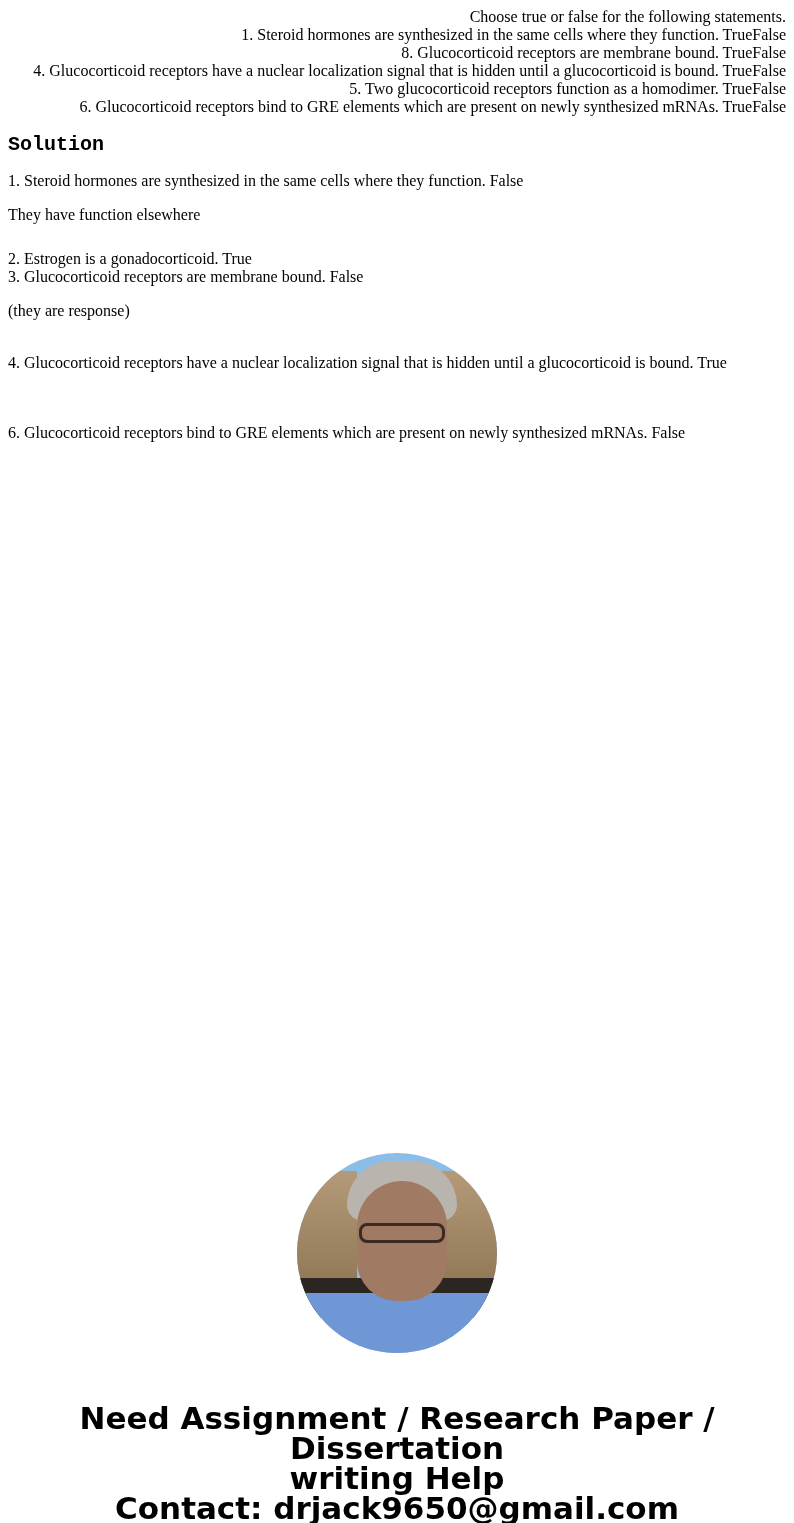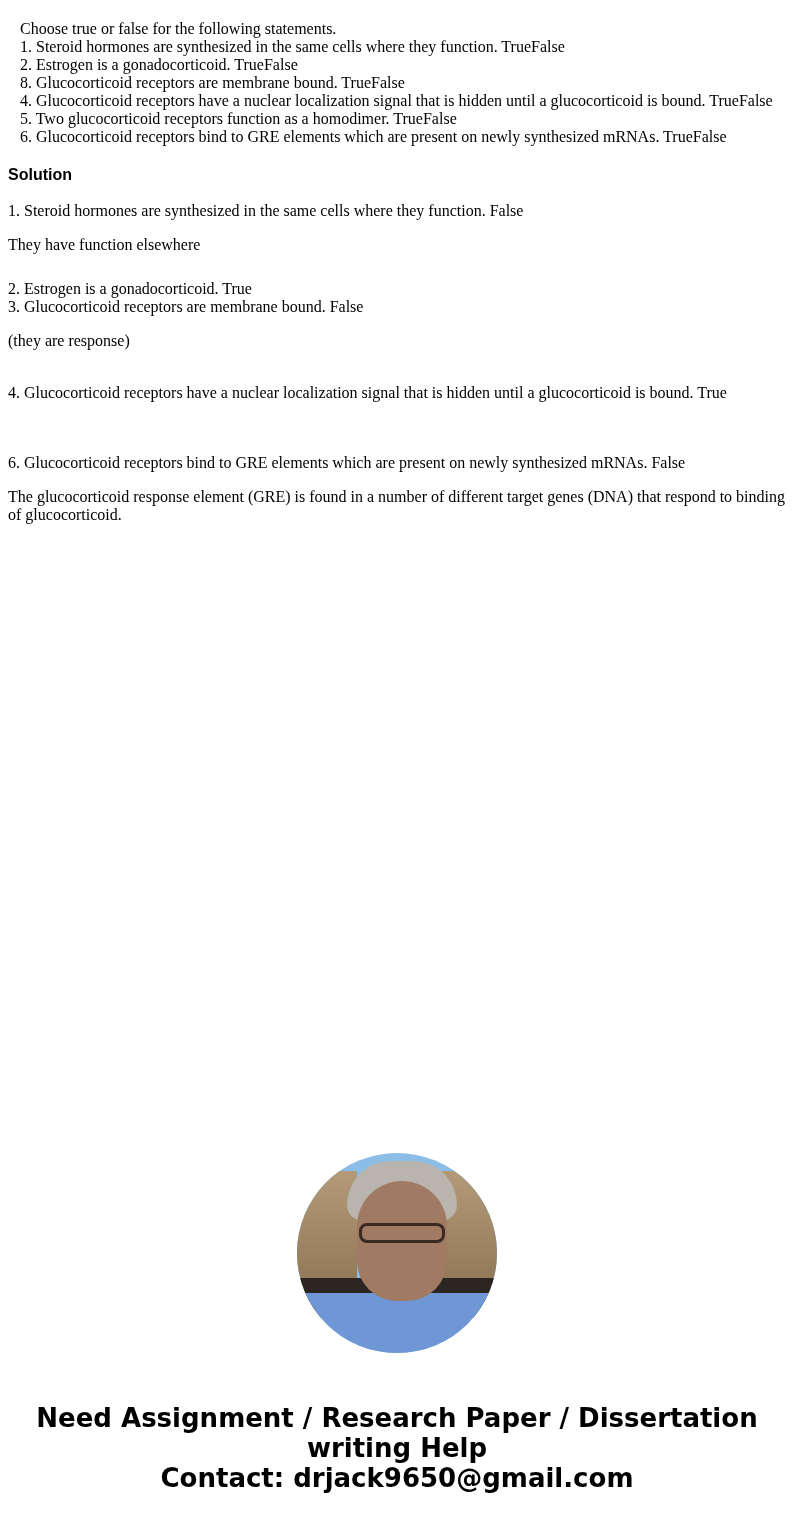--- a/index.html
+++ b/index.html
@@ -7,25 +7,25 @@
       width: 794px;
       height: 1523px;
       position: relative;
       font-family: "Liberation Serif", serif;
       font-size: 16px;
       line-height: 18px;
       color: #000000;
       overflow: hidden;
     }
     .content { padding: 8px 8px 0 8px; }
-    .question-block { margin: 12px; }
+    .question-block { margin: 0; text-align: right; }
     .question-block div { white-space: nowrap; }
     h3.solution-heading {
-      font-family: Liberation Sans, sans-serif;
-      font-size: 16px;
+      font-family: Liberation Mono, monospace;
+      font-size: 20px;
       font-weight: bold;
       margin: 18px 0 0 0;
       line-height: 22px;
     }
     p { margin: 16px 0 0 0; }
     .gap { height: 18px; }
     .avatar {
       position: absolute;
       left: 297px;
       top: 1153px;
@@ -66,33 +66,32 @@
       background: #6f97d6;
     }
     .footer {
       position: absolute;
       left: 0;
       top: 1403px;
       width: 794px;
       text-align: center;
       font-family: "DejaVu Sans", sans-serif;
       font-weight: bold;
-      font-size: 26px;
+      font-size: 31px;
       line-height: 30px;
       color: #000000;
     }
   </style>
 </head>
 <body>
 
 <div class="content">
   <div class="question-block">
     <div>Choose true or false for the following statements.</div>
     <div>1. Steroid hormones are synthesized in the same cells where they function. TrueFalse</div>
-    <div>2. Estrogen is a gonadocorticoid. TrueFalse</div>
     <div>8. Glucocorticoid receptors are membrane bound. TrueFalse</div>
     <div>4. Glucocorticoid receptors have a nuclear localization signal that is hidden until a glucocorticoid is bound. TrueFalse</div>
     <div>5. Two glucocorticoid receptors function as a homodimer. TrueFalse</div>
     <div>6. Glucocorticoid receptors bind to GRE elements which are present on newly synthesized mRNAs. TrueFalse</div>
   </div>
 
   <h3 class="solution-heading">Solution</h3>
 
   <p>1. Steroid hormones are synthesized in the same cells where they function. False</p>
   <p>They have function elsewhere</p>
@@ -100,21 +99,20 @@
   <p style="margin-top:8px">
     <span>2. Estrogen is a gonadocorticoid. True</span><br>
     <span>3. Glucocorticoid receptors are membrane bound. False</span>
   </p>
   <p>(they are response)</p>
   <div class="gap"></div>
   <p>4. Glucocorticoid receptors have a nuclear localization signal that is hidden until a glucocorticoid is bound. True</p>
   <div class="gap"></div>
   <div class="gap"></div>
   <p>6. Glucocorticoid receptors bind to GRE elements which are present on newly synthesized mRNAs. False</p>
-  <p>The glucocorticoid response element (GRE) is found in a number of different target genes (DNA) that respond to binding of glucocorticoid.</p>
 </div>
 
 <div class="avatar">
   <div class="wall-left"></div>
   <div class="wall-right"></div>
   <div class="dark-band"></div>
   <div class="shirt"></div>
   <div class="hair"></div>
   <div class="face"></div>
   <div class="glasses"></div>

